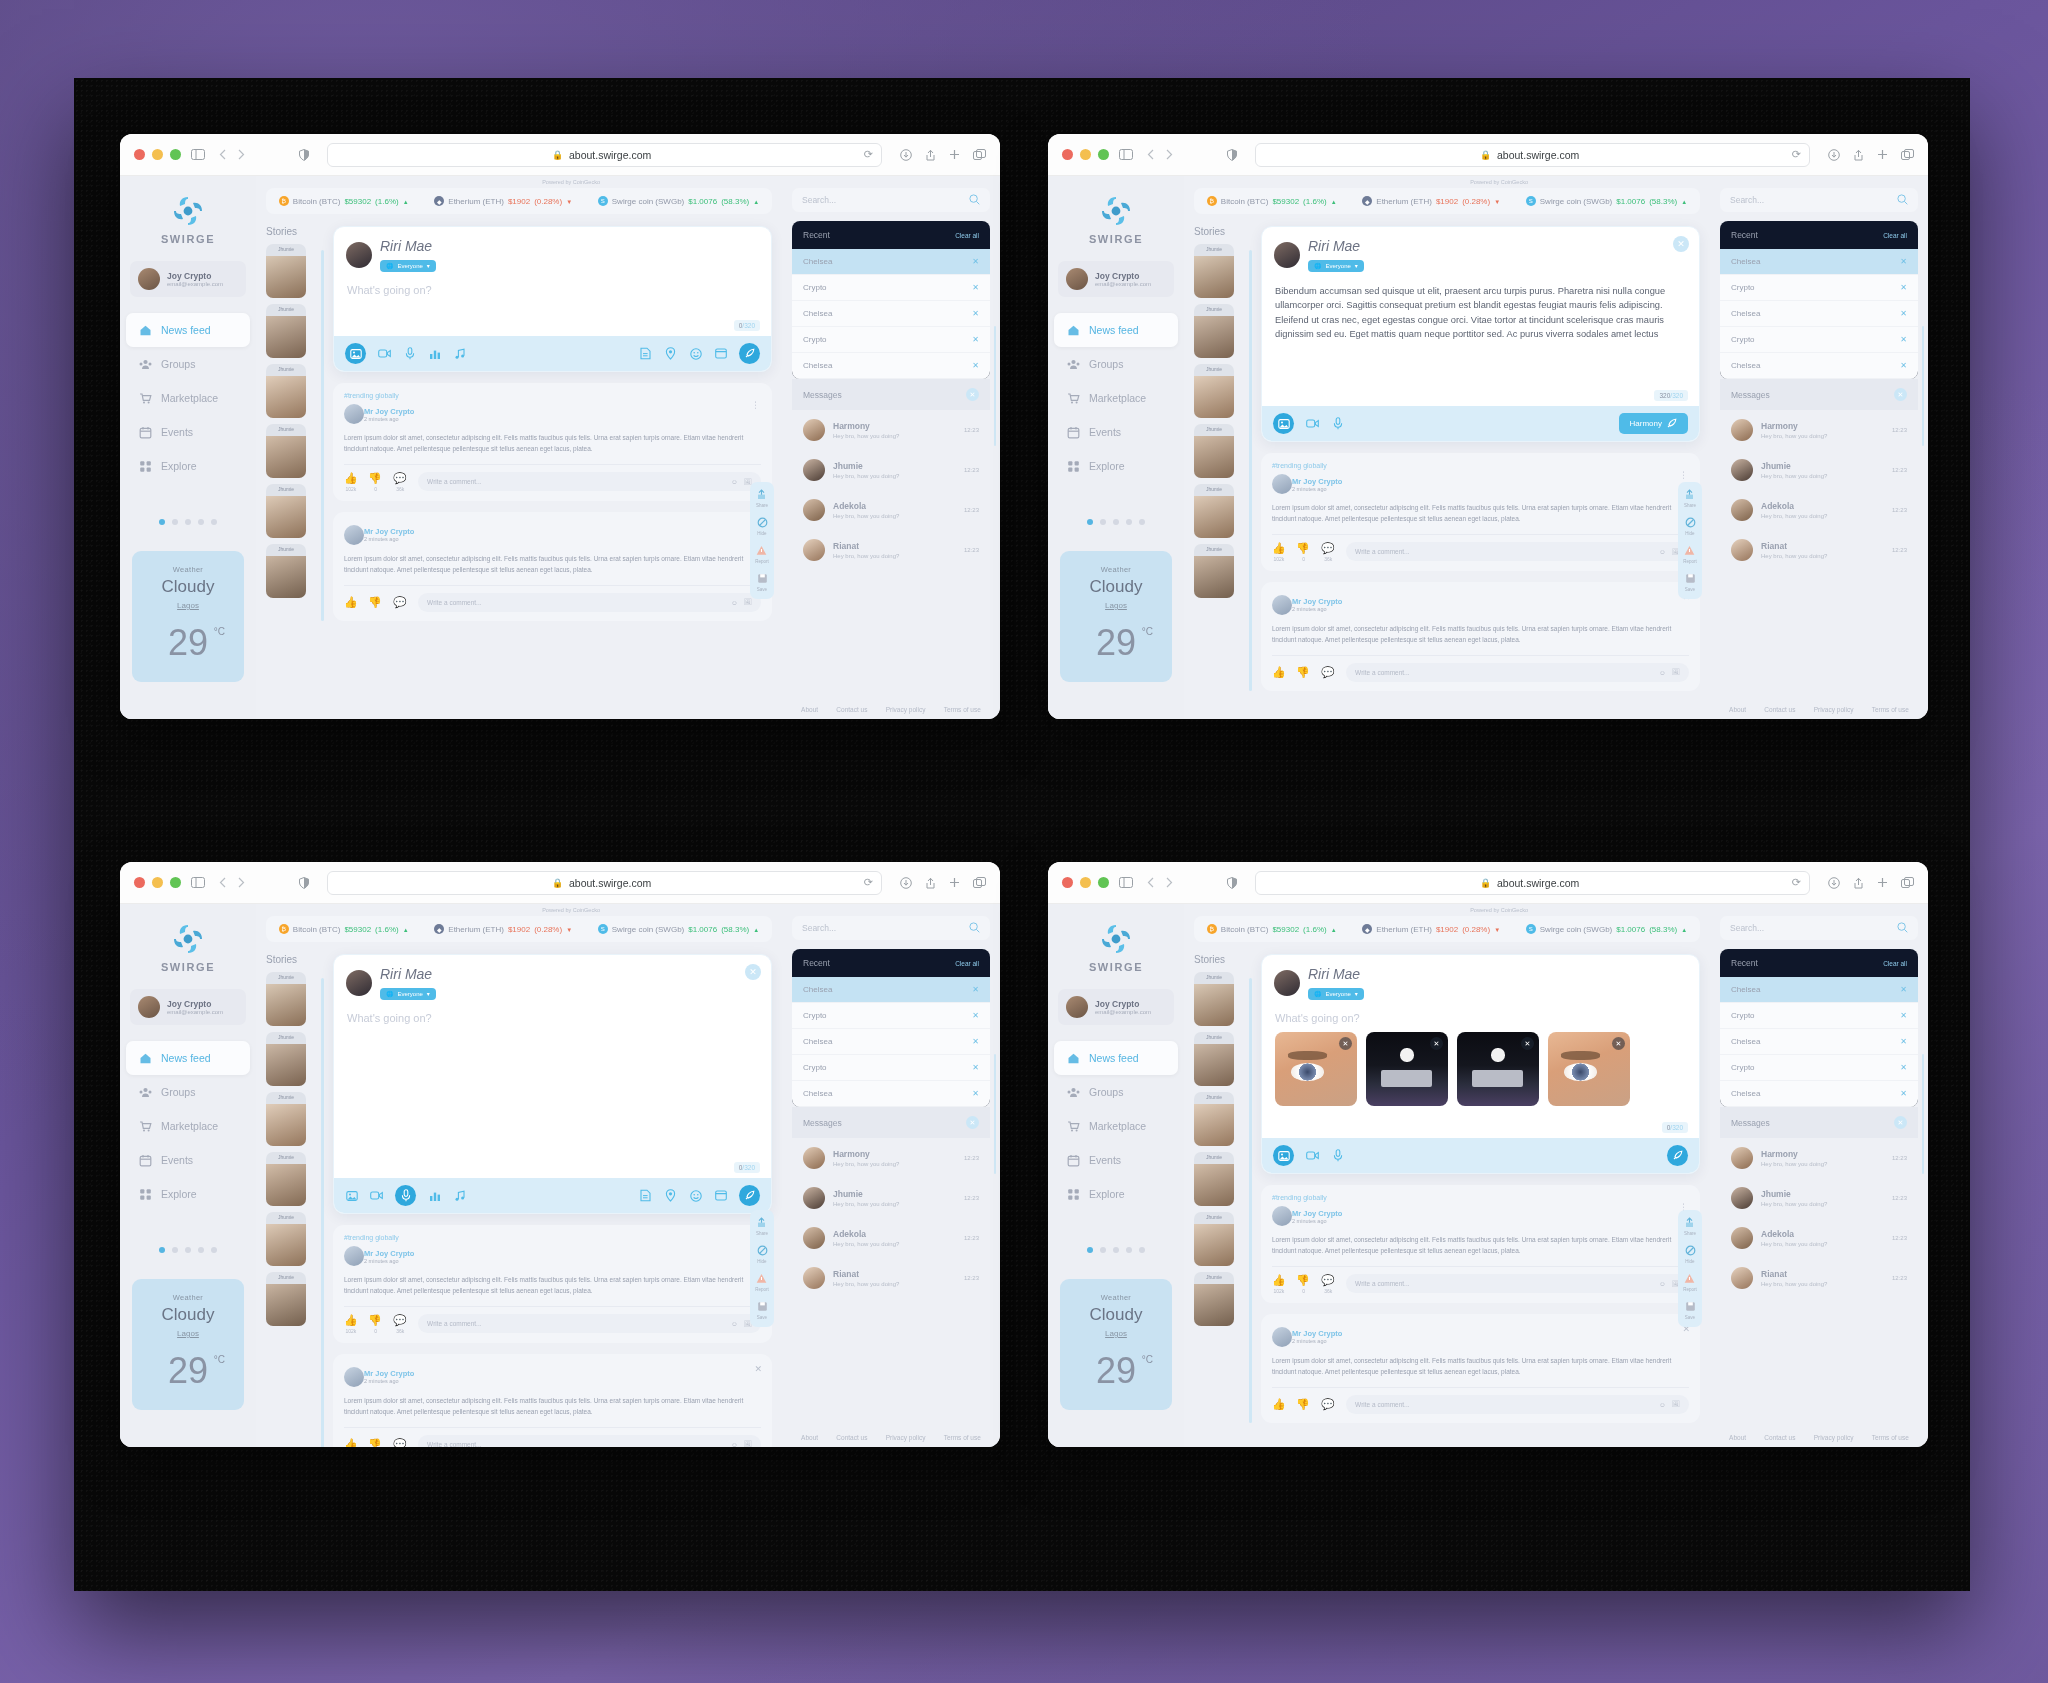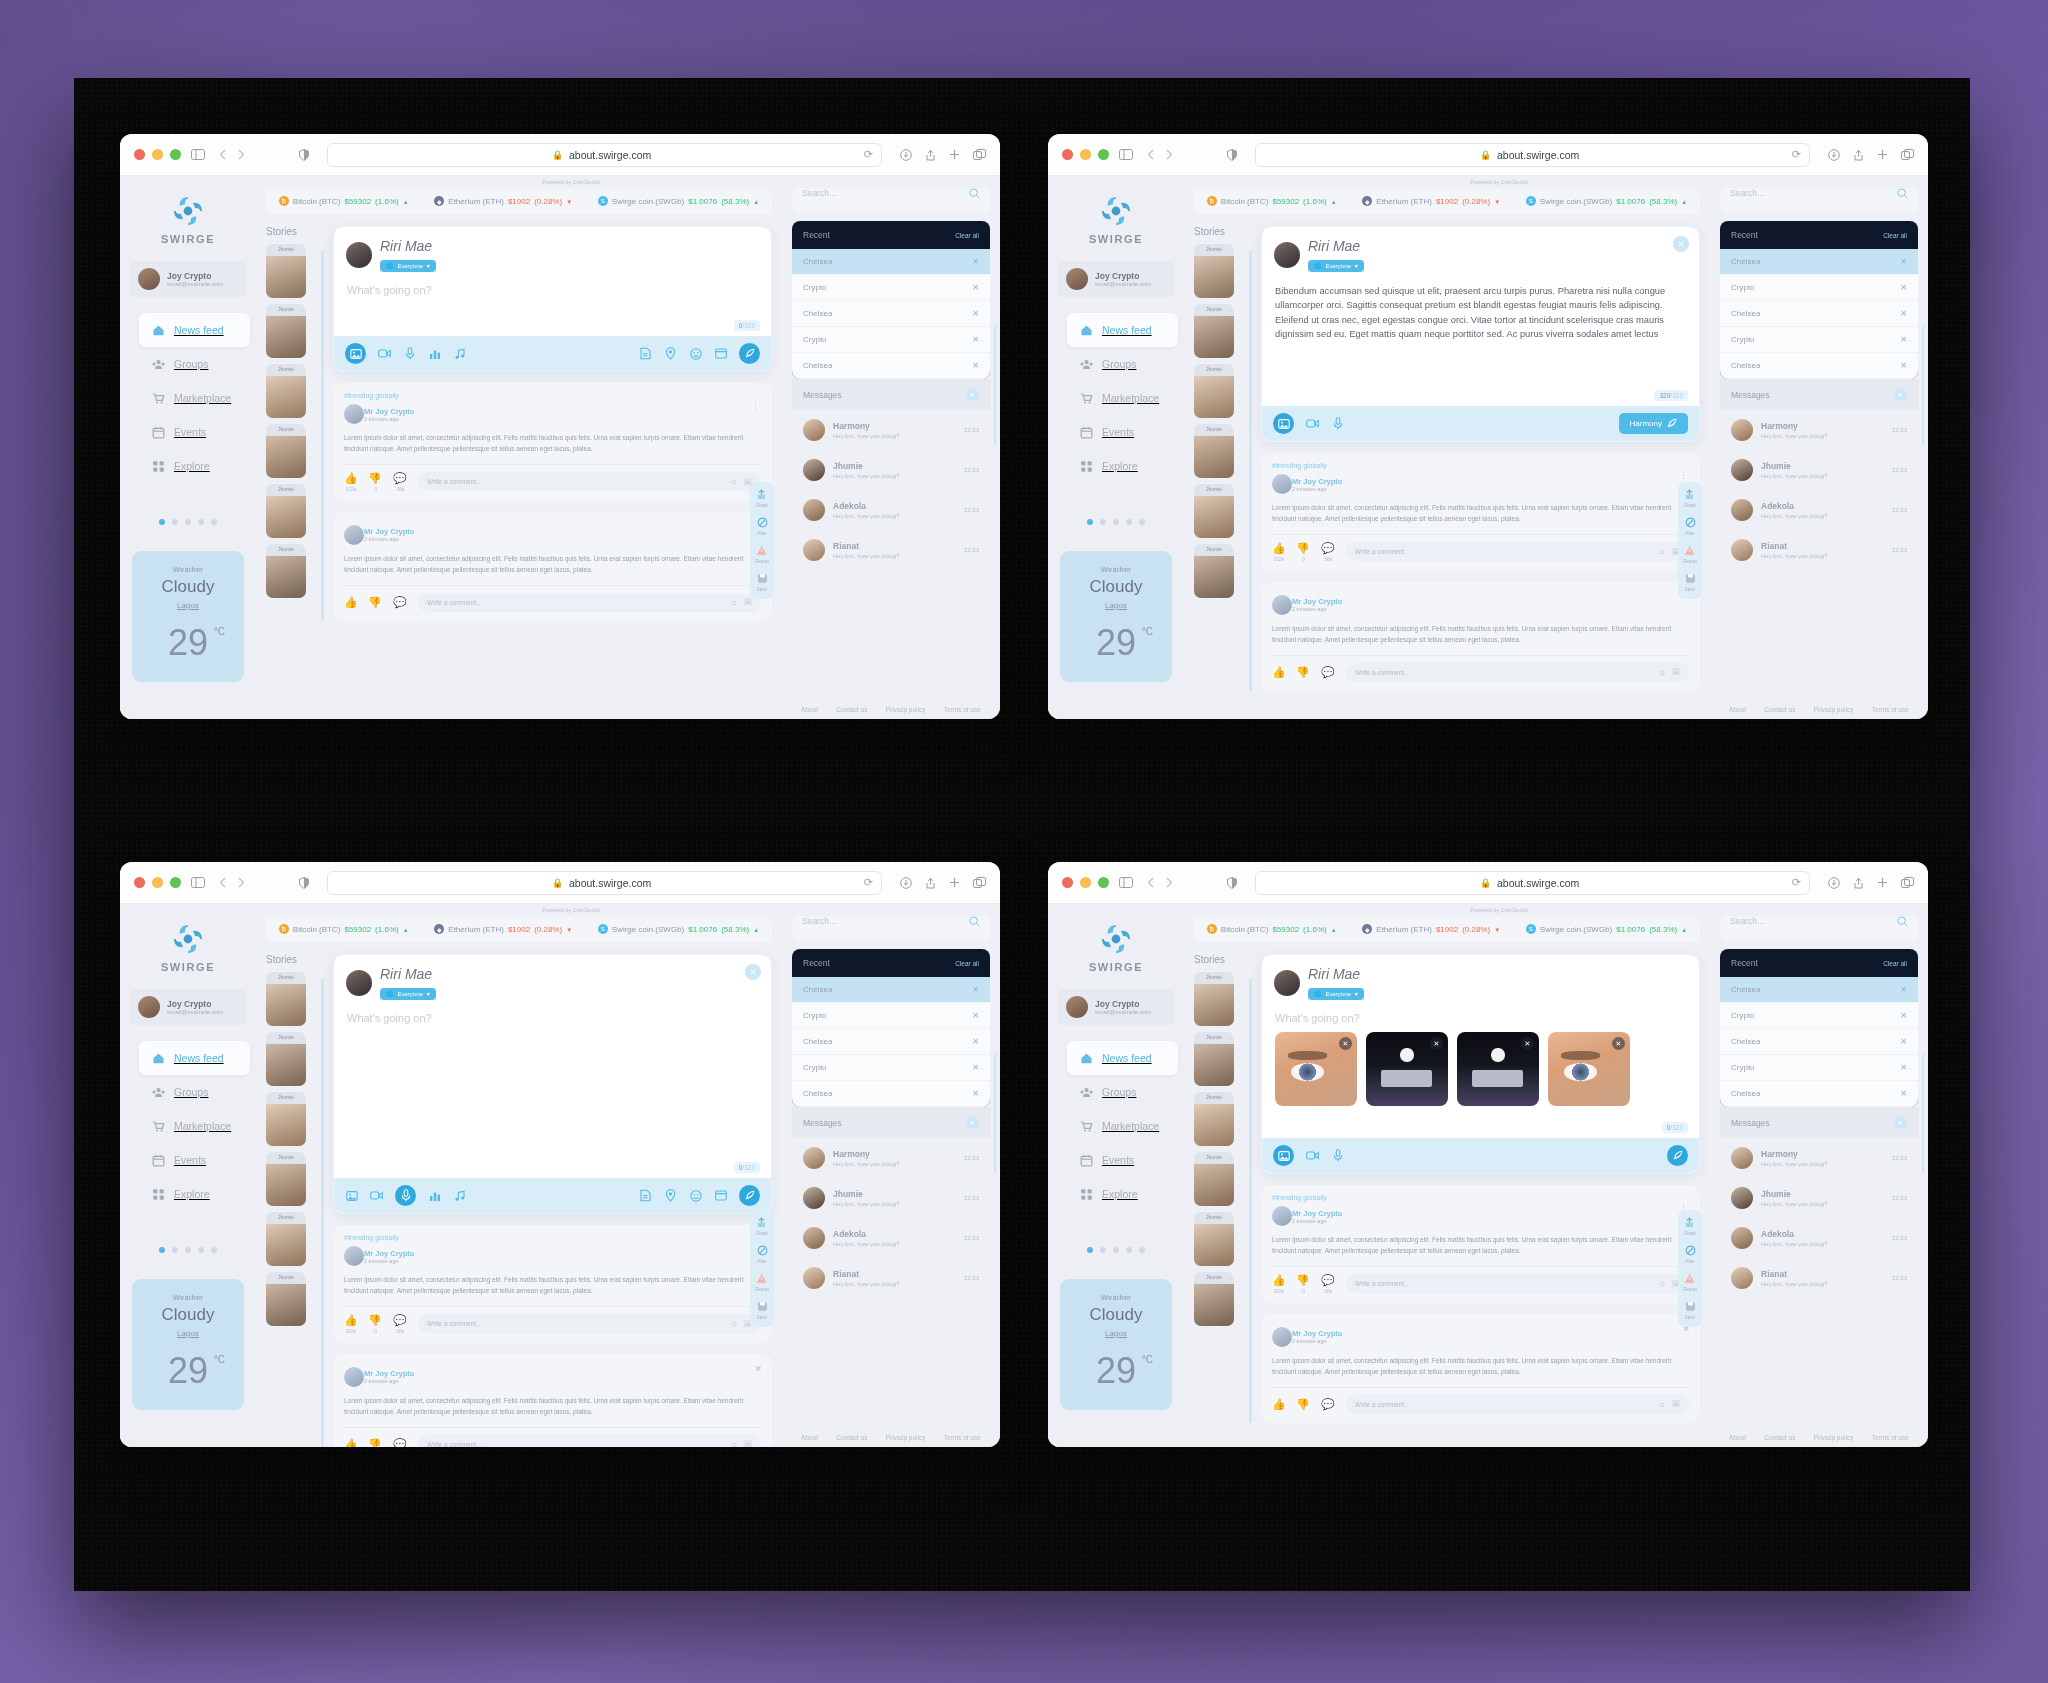--- a/index.html
+++ b/index.html
@@ -78,21 +78,21 @@
   .profile {
     margin:0 10px 16px; background:#e7e9f0; border-radius:7px;
     display:flex; align-items:center; gap:7px; padding:7px 8px;
   }
   .av { border-radius:50%; background:#cfd4de; flex-shrink:0; overflow:hidden; position:relative;}
   .av.s20{width:20px;height:20px;}
   .av.s22{width:22px;height:22px;}
   .av.s26{width:26px;height:26px;}
   .profile .nm { font-size:8.5px; color:#6d7384; font-weight:600; line-height:1.25;}
   .profile .em { font-size:6px; color:#a8aebc; }
-  .nav { padding:0 0 0 13px;text-decoration:underline; }
+  .nav { padding:0 0 0 0; }
   .navitem {
     display:flex; align-items:center; gap:9px;
     padding:10px 12px; font-size:10.5px; color:#a5abb9;
     margin:0 6px; border-radius:7px;
   }
   .navitem.active { background:#fbfcfe; color:#55b5e2; box-shadow:0 1px 4px rgba(0,0,0,0.05); }
   .navitem .ico { width:14px; height:14px; display:flex; align-items:center; justify-content:center; color:inherit;}
   .dots-row { display:flex; gap:7px; justify-content:center; margin-top:36px; }
   .pdot { width:6px; height:6px; border-radius:50%; background:#d4d8e2; }
   .pdot.on { background:#55b5e2; }
@@ -203,21 +203,21 @@
     display:flex; flex-direction:column; align-items:center; gap:9px;
   }
   .strip .si { text-align:center; color:#9cc6dd; }
   .strip .si .ic { font-size:10px; }
   .strip .si .lb { font-size:4.5px; color:#a9b2c0; margin-top:1px;}
 
   
   .rsb { width:218px; flex-shrink:0; padding:12px 10px 0; position:relative; }
   .search {
     background:#f3f5f9; border-radius:7px; height:24px;
-    display:flex; align-items:flex-start; padding:0 10px;
+    display:flex; align-items:center; padding:0 10px;
     font-size:8.5px; color:#bcc2ce;
   }
   .search .sp{flex:1}
   .panel { background:#0f172a; border-radius:8px; margin-top:9px; overflow:hidden; }
   .panel-head {
     display:flex; align-items:center; justify-content:space-between;
     padding:9px 11px; font-size:8.5px; color:#9aa1b0;
   }
   .clear { color:#8ecaea; font-size:6.5px;}
   .rrow {

